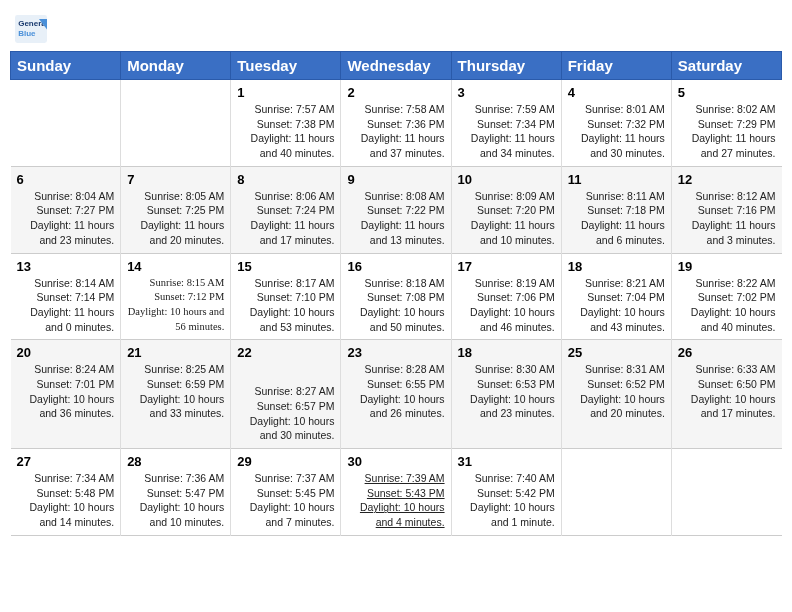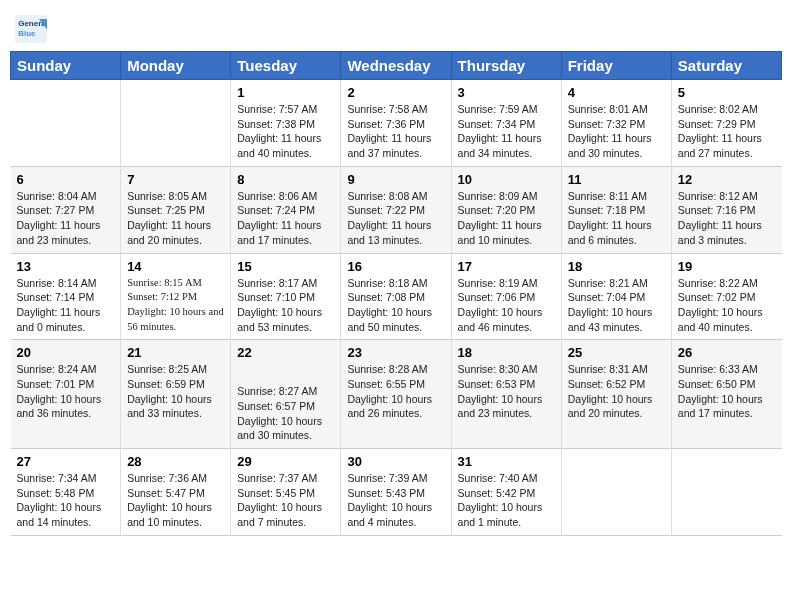--- a/index.html
+++ b/index.html
@@ -82,20 +82,21 @@
     .day-num {
       font-weight: bold;
       font-size: 13px;
       display: block;
       margin-bottom: 2px;
     }
     .day-info {
       font-size: 10.5px;
       color: #222;
       line-height: 1.4;
+      text-align: right;
     }
     .empty { background: #fff; }
     tbody tr:last-child td {
       height: 80px;
     }
   </style>
 </head>
 <body>
 
 <div class="header">
@@ -310,21 +311,21 @@
 Daylight: 10 hours and 10 minutes.</div>
         </td>
         <td>
           <span class="day-num">29</span>
           <div class="day-info" style="white-space: pre-line;">Sunrise: 7:37 AM
 Sunset: 5:45 PM
 Daylight: 10 hours and 7 minutes.</div>
         </td>
         <td>
           <span class="day-num">30</span>
-          <div class="day-info" style="white-space: pre-line;">Sunrise: 7:39 AM
+          <div class="day-info" style="white-space: pre-line; text-decoration: underline;">Sunrise: 7:39 AM
 Sunset: 5:43 PM
 Daylight: 10 hours and 4 minutes.</div>
         </td>
         <td>
           <span class="day-num">31</span>
           <div class="day-info" style="white-space: pre-line;">Sunrise: 7:40 AM
 Sunset: 5:42 PM
 Daylight: 10 hours and 1 minute.</div>
         </td>
         <td class="empty"></td>

